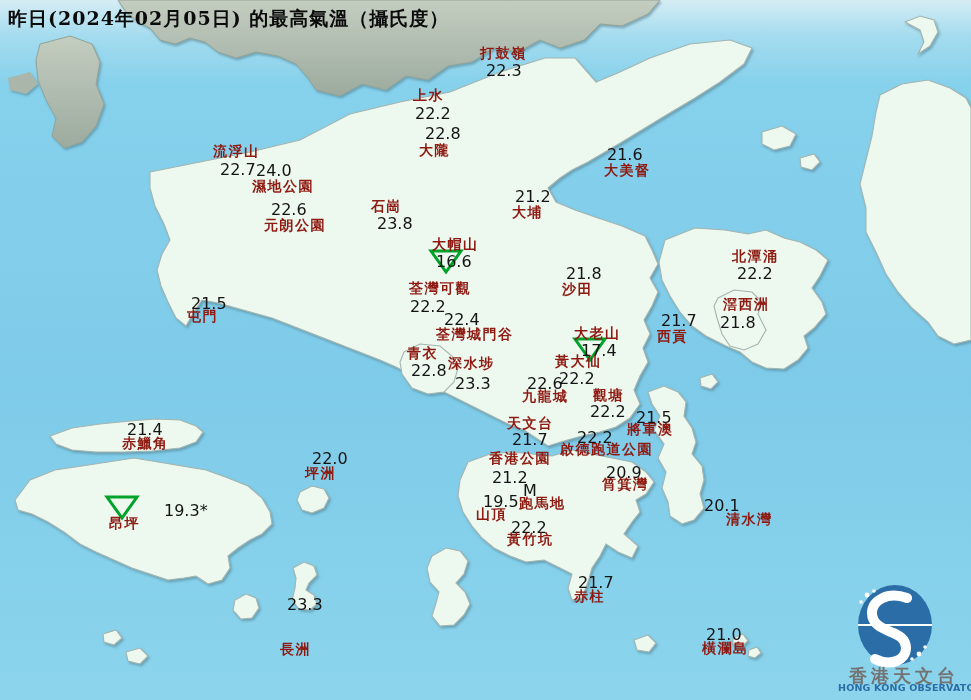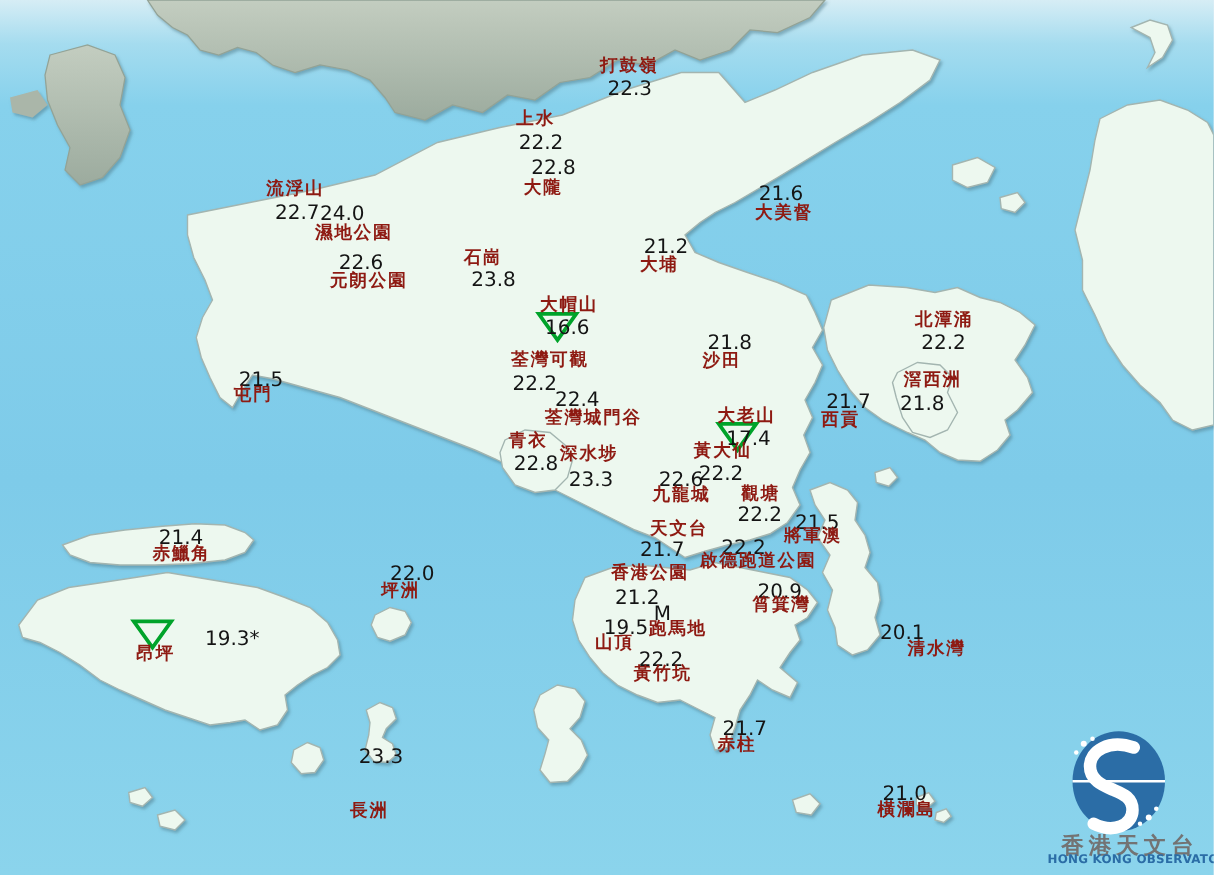--- a/index.html
+++ b/index.html
@@ -78,20 +78,21 @@
       <polygon points="749,650 757,647 761,653 755,658 748,656"></polygon>
       <polygon points="880,95 902,84 928,80 950,88 966,98 971,108 971,340 954,344 938,336 928,322 912,308 898,292 886,274 876,252 866,232 866,208 860,184 866,160 872,136 876,112"></polygon>
       <polygon points="905,22 920,16 934,20 938,32 930,46 918,54 924,42 920,30"></polygon>
       <polygon points="762,132 782,126 796,134 790,146 774,150 762,144"></polygon>
       <polygon points="800,158 814,154 820,162 812,170 801,167"></polygon>
       <polygon points="404,352 420,344 440,346 452,356 458,368 454,382 444,392 428,394 412,388 402,374 400,362"></polygon>
       <polygon points="700,378 712,374 718,382 711,389 701,386"></polygon>
     </g>
   </svg>
 
+  <div class="page-title">昨日(2024年02月05日) 的最高氣溫（攝氏度）</div>
 
   <div id="stations">
       <span class="st-value" style="left: 486px; top: 63px;">22.3</span>
       <span class="st-name" style="left: 480px; top: 46px;">打鼓嶺</span>
       <span class="st-value" style="left: 415px; top: 106px;">22.2</span>
       <span class="st-name" style="left: 413px; top: 88px;">上水</span>
       <span class="st-value" style="left: 425px; top: 126px;">22.8</span>
       <span class="st-name" style="left: 419px; top: 143px;">大隴</span>
       <span class="st-value" style="left: 220px; top: 162px;">22.7</span>
       <span class="st-name" style="left: 213px; top: 144px;">流浮山</span>
@@ -131,21 +132,21 @@
       <span class="st-name" style="left: 407px; top: 346px;">青衣</span>
       <span class="st-value" style="left: 455px; top: 376px;">23.3</span>
       <span class="st-name" style="left: 448px; top: 356px;">深水埗</span>
       <span class="st-value" style="left: 559px; top: 371px;">22.2</span>
       <span class="st-name" style="left: 555px; top: 354px;">黃大仙</span>
       <span class="st-value" style="left: 527px; top: 376px;">22.6</span>
       <span class="st-name" style="left: 522px; top: 389px;">九龍城</span>
       <span class="st-value" style="left: 590px; top: 404px;">22.2</span>
       <span class="st-name" style="left: 593px; top: 388px;">觀塘</span>
       <span class="st-value" style="left: 512px; top: 432px;">21.7</span>
-      <span class="st-name" style="left: 520px; top: 416px;">天文台</span>
+      <span class="st-name" style="left: 507px; top: 416px;">天文台</span>
       <span class="st-value" style="left: 636px; top: 410px;">21.5</span>
       <span class="st-name" style="left: 627px; top: 422px;">將軍澳</span>
       <span class="st-value" style="left: 577px; top: 430px;">22.2</span>
       <span class="st-name" style="left: 560px; top: 442px;">啟德跑道公園</span>
       <span class="st-value" style="left: 492px; top: 470px;">21.2</span>
       <span class="st-name" style="left: 489px; top: 451px;">香港公園</span>
       <span class="st-value" style="left: 606px; top: 465px;">20.9</span>
       <span class="st-name" style="left: 602px; top: 477px;">筲箕灣</span>
       <span class="st-value" style="left: 523px; top: 483px;">M</span>
       <span class="st-name" style="left: 519px; top: 496px;">跑馬地</span>

